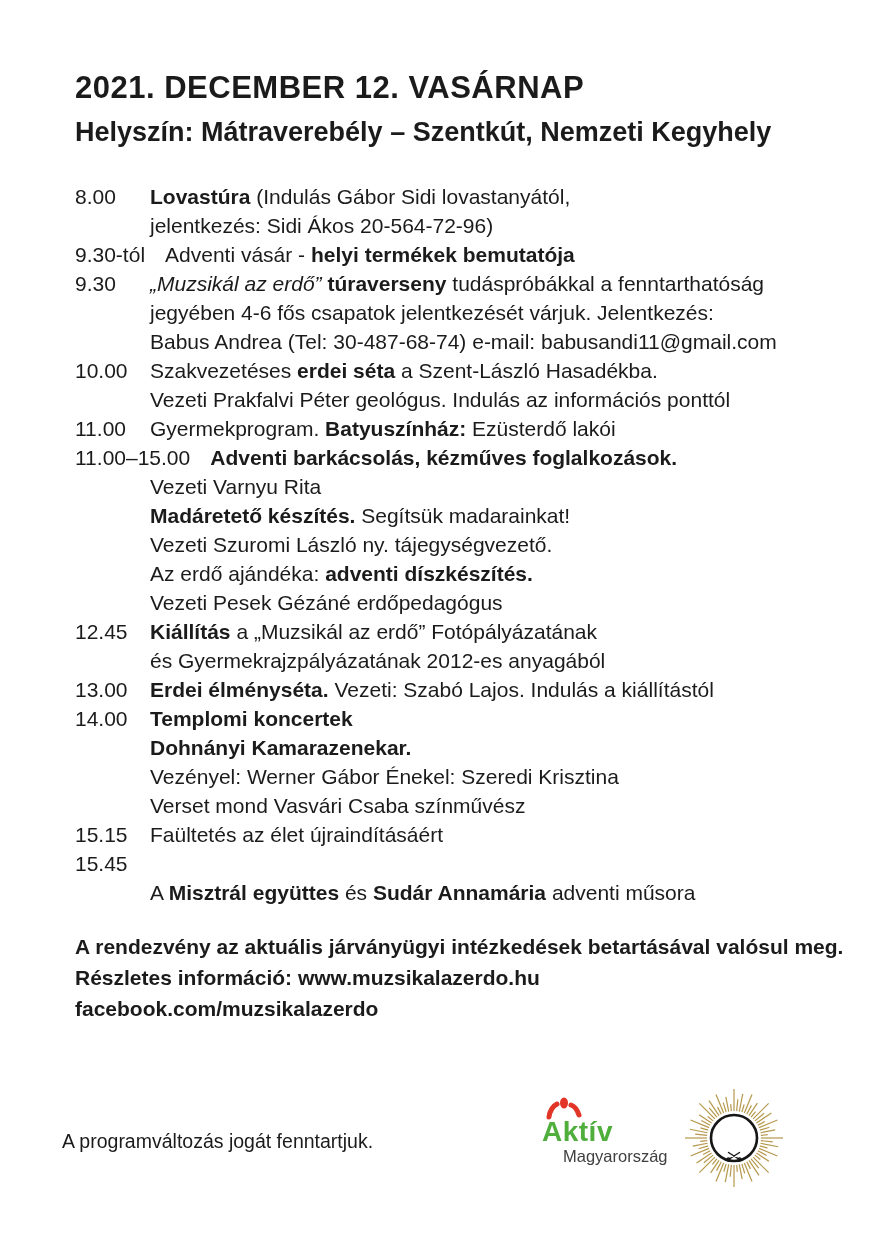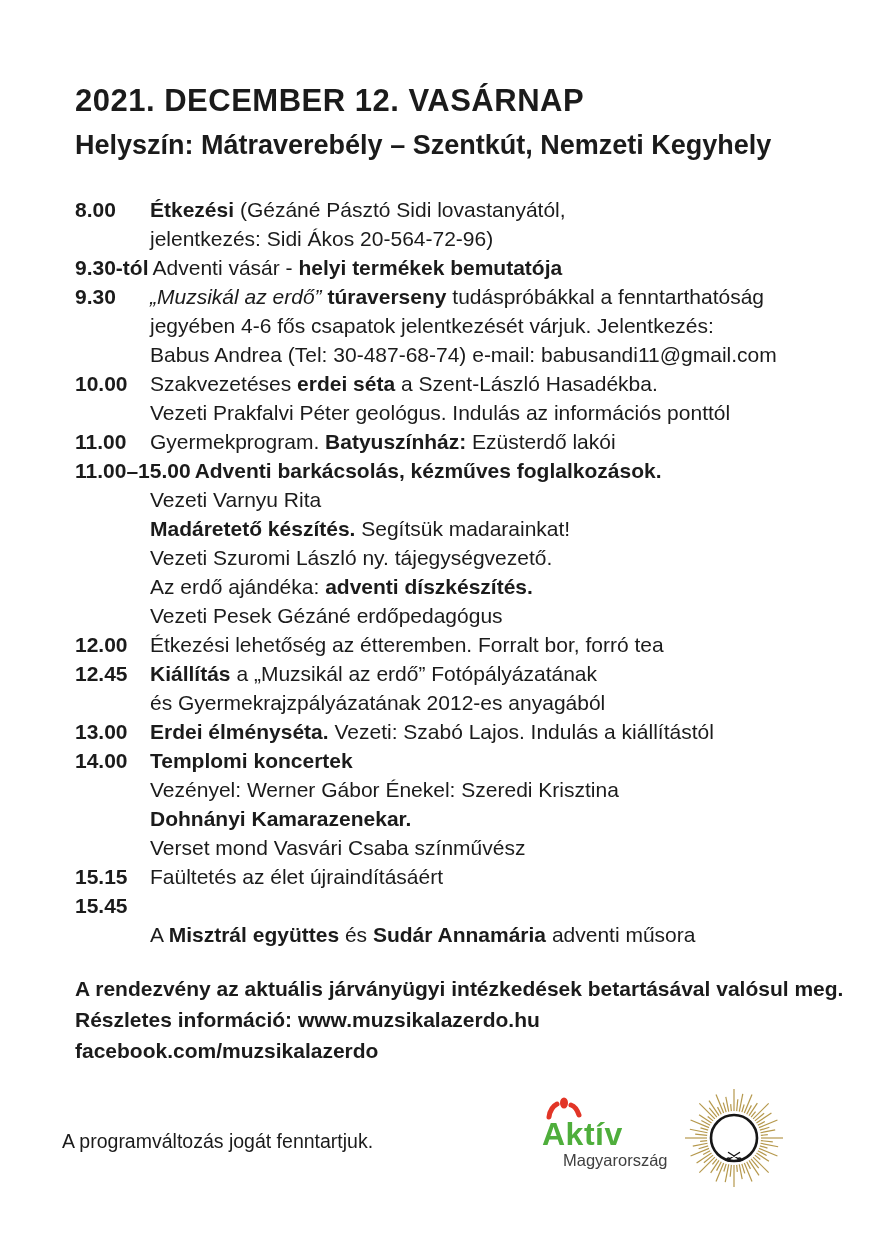--- a/index.html
+++ b/index.html
@@ -1,51 +1,51 @@
 <!DOCTYPE html>
 <html><head>
 <meta charset="utf-8">
 <style>
   html,body{margin:0;padding:0;}
   body{
     width:874px;height:1240px;position:relative;background:#ffffff;
     font-family:"Liberation Sans",sans-serif;color:#1b1b1b;overflow:hidden;
   }
-  .content{position:absolute;left:75px;top:83px;width:735px;}
+  .content{position:absolute;left:75px;top:70px;width:735px;}
   .title{font-size:31px;font-weight:700;letter-spacing:0.5px;margin:0 0 11px 0;}
   .subtitle{font-size:27px;font-weight:700;margin:0 0 34px 0;}
   .schedule{font-size:21px;}
   .s-row{display:flex;line-height:29px;}
-  .s-time{font-weight:700;min-width:75px;box-sizing:border-box;padding-right:4px;flex:0 0 auto;white-space:nowrap;}
+  .s-time{font-weight:400;min-width:75px;box-sizing:border-box;padding-right:20px;flex:0 0 auto;white-space:nowrap;}
   .s-text{flex:1 1 auto;white-space:nowrap;}
   .seg{white-space:pre;}
   .seg.b{font-weight:700;}
   .seg.i{font-style:italic;}
   .seg.sb{font-weight:600;}
   .notes{margin-top:24px;font-size:21px;}
   .n-row{line-height:31px;}
   .disclaimer{position:absolute;left:62px;top:1130px;font-size:19.5px;}
   .logos{position:absolute;left:538px;top:1086px;display:flex;align-items:flex-start;gap:16px;}
   .aktiv{width:128px;margin-top:10px;position:relative;}
   .aktiv-marks{display:block;margin:0 0 -2px 4px;}
-  .aktiv-title{font-size:32px;font-weight:700;letter-spacing:0.5px;margin-left:4px;line-height:1;}
+  .aktiv-title{font-size:28px;font-weight:700;letter-spacing:0.5px;margin-left:4px;line-height:1;}
   .aktiv-sub{font-size:16.5px;margin-left:25px;margin-top:2px;line-height:1;}
   .emblem{width:104px;height:104px;}
 </style>
 </head>
 <body>
 
 <div class="content">
   <h1 class="title">2021. DECEMBER 12. VASÁRNAP</h1>
   <div class="subtitle">Helyszín: Mátraverebély – Szentkút, Nemzeti Kegyhely</div>
 
   <div class="schedule" id="schedule">
       <div class="s-row">
         <span class="s-time">8.00</span>
-        <span class="s-text"><span class="seg b">Étkezési</span><span class="seg"> (Gézáné Pásztó Sidi lovastanyától,</span></span>
+        <span class="s-text"><span class="seg b">Lovastúra</span><span class="seg"> (Indulás Gábor Sidi lovastanyától,</span></span>
       </div>
       <div class="s-row">
         <span class="s-time"></span>
         <span class="s-text"><span class="seg">jelentkezés: Sidi Ákos 20-564-72-96)</span></span>
       </div>
       <div class="s-row">
         <span class="s-time">9.30-tól</span>
         <span class="s-text"><span class="seg">Adventi vásár - </span><span class="seg b">helyi termékek bemutatója</span></span>
       </div>
       <div class="s-row">
@@ -90,46 +90,42 @@
       </div>
       <div class="s-row">
         <span class="s-time"></span>
         <span class="s-text"><span class="seg">Az erdő ajándéka: </span><span class="seg b">adventi díszkészítés.</span></span>
       </div>
       <div class="s-row">
         <span class="s-time"></span>
         <span class="s-text"><span class="seg">Vezeti Pesek Gézáné erdőpedagógus</span></span>
       </div>
       <div class="s-row">
-        <span class="s-time">12.00</span>
-        <span class="s-text"><span class="seg">Étkezési lehetőség az étteremben. Forralt bor, forró tea</span></span>
-      </div>
-      <div class="s-row">
         <span class="s-time">12.45</span>
         <span class="s-text"><span class="seg b">Kiállítás</span><span class="seg"> a „Muzsikál az erdő” Fotópályázatának</span></span>
       </div>
       <div class="s-row">
         <span class="s-time"></span>
         <span class="s-text"><span class="seg">és Gyermekrajzpályázatának 2012-es anyagából</span></span>
       </div>
       <div class="s-row">
         <span class="s-time">13.00</span>
         <span class="s-text"><span class="seg b">Erdei élményséta.</span><span class="seg"> Vezeti: Szabó Lajos. Indulás a kiállítástól</span></span>
       </div>
       <div class="s-row">
         <span class="s-time">14.00</span>
         <span class="s-text"><span class="seg b">Templomi koncertek</span></span>
       </div>
       <div class="s-row">
         <span class="s-time"></span>
+        <span class="s-text"><span class="seg b">Dohnányi Kamarazenekar.</span></span>
+      </div>
+      <div class="s-row">
+        <span class="s-time"></span>
         <span class="s-text"><span class="seg">Vezényel: Werner Gábor Énekel: Szeredi Krisztina</span></span>
-      </div>
-      <div class="s-row">
-        <span class="s-time"></span>
-        <span class="s-text"><span class="seg b">Dohnányi Kamarazenekar.</span></span>
       </div>
       <div class="s-row">
         <span class="s-time"></span>
         <span class="s-text"><span class="seg">Verset mond Vasvári Csaba színművész</span></span>
       </div>
       <div class="s-row">
         <span class="s-time">15.15</span>
         <span class="s-text"><span class="seg">Faültetés az élet újraindításáért</span></span>
       </div>
       <div class="s-row">

